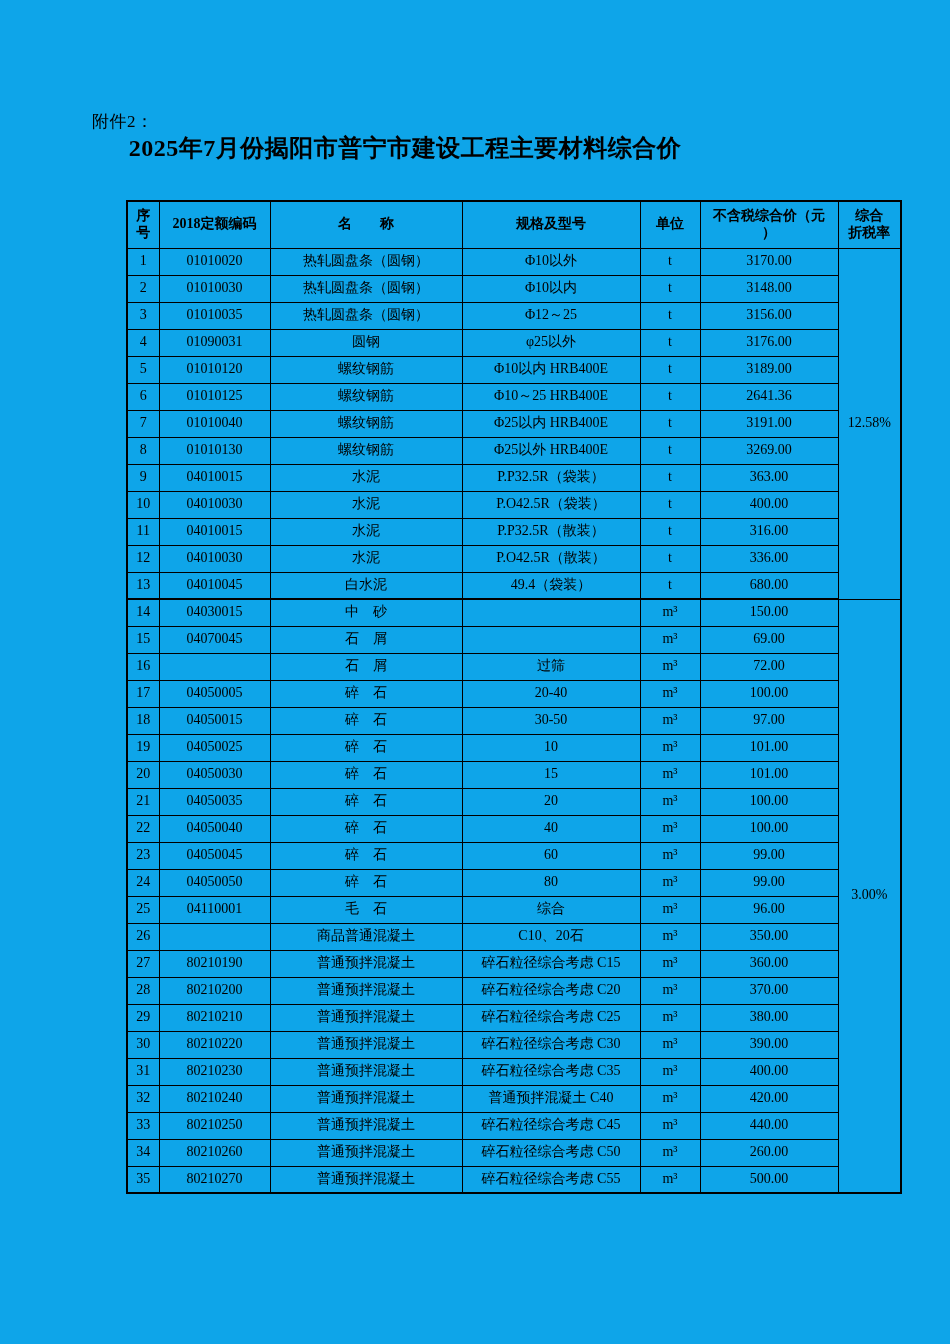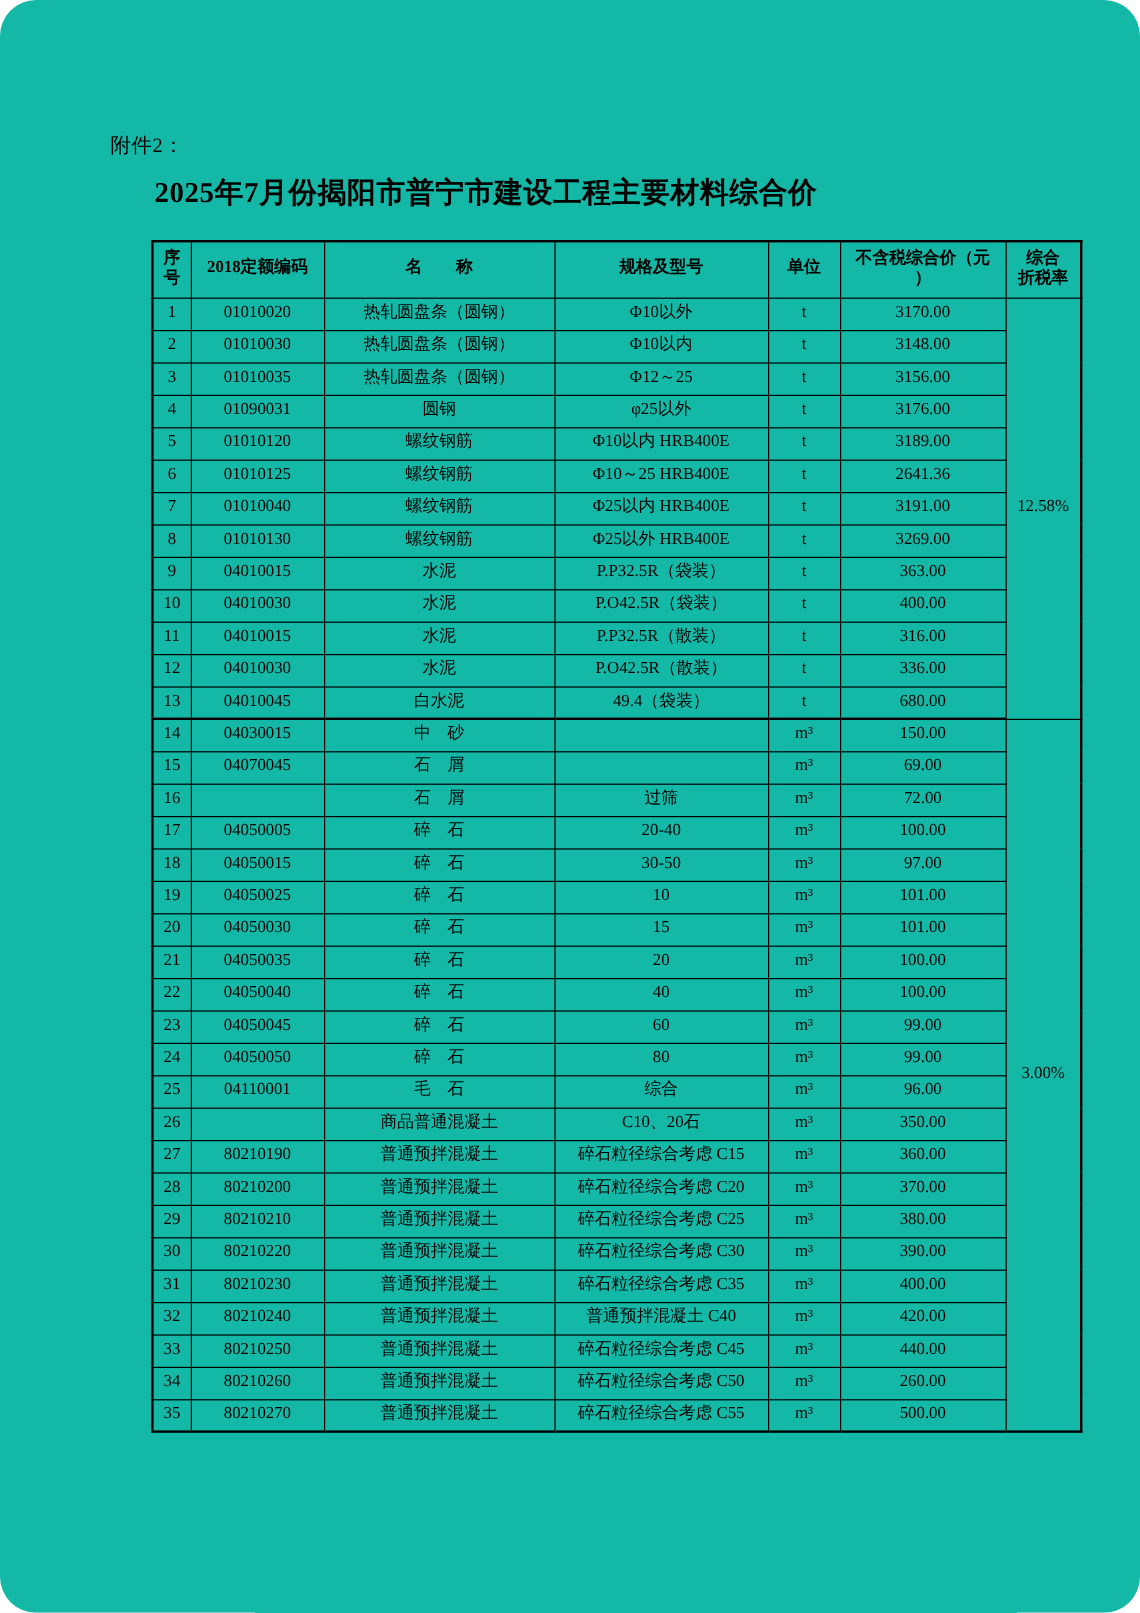--- a/index.html
+++ b/index.html
@@ -11,35 +11,34 @@
     width: 950px;
     height: 1344px;
     position: relative;
     font-family: "Liberation Serif", "DejaVu Serif", serif;
     color: #000000;
   }
   .page {
     position: relative;
     width: 950px;
     height: 1344px;
-    background: #14b8a6;
+    background: #0ea5e9;
     overflow: hidden;
-    border-radius: 30px;
   }
   .attachment {
     position: absolute;
     left: 92px;
     top: 110px;
     font-size: 17px;
     letter-spacing: 0.5px;
   }
   .doc-title {
     position: absolute;
     left: 0;
-    top: 144px;
+    top: 132px;
     width: 810px;
     text-align: center;
     font-size: 24px;
     font-weight: bold;
     letter-spacing: 0.5px;
   }
   .table-wrap {
     position: absolute;
     left: 90px;
     top: 200px;

